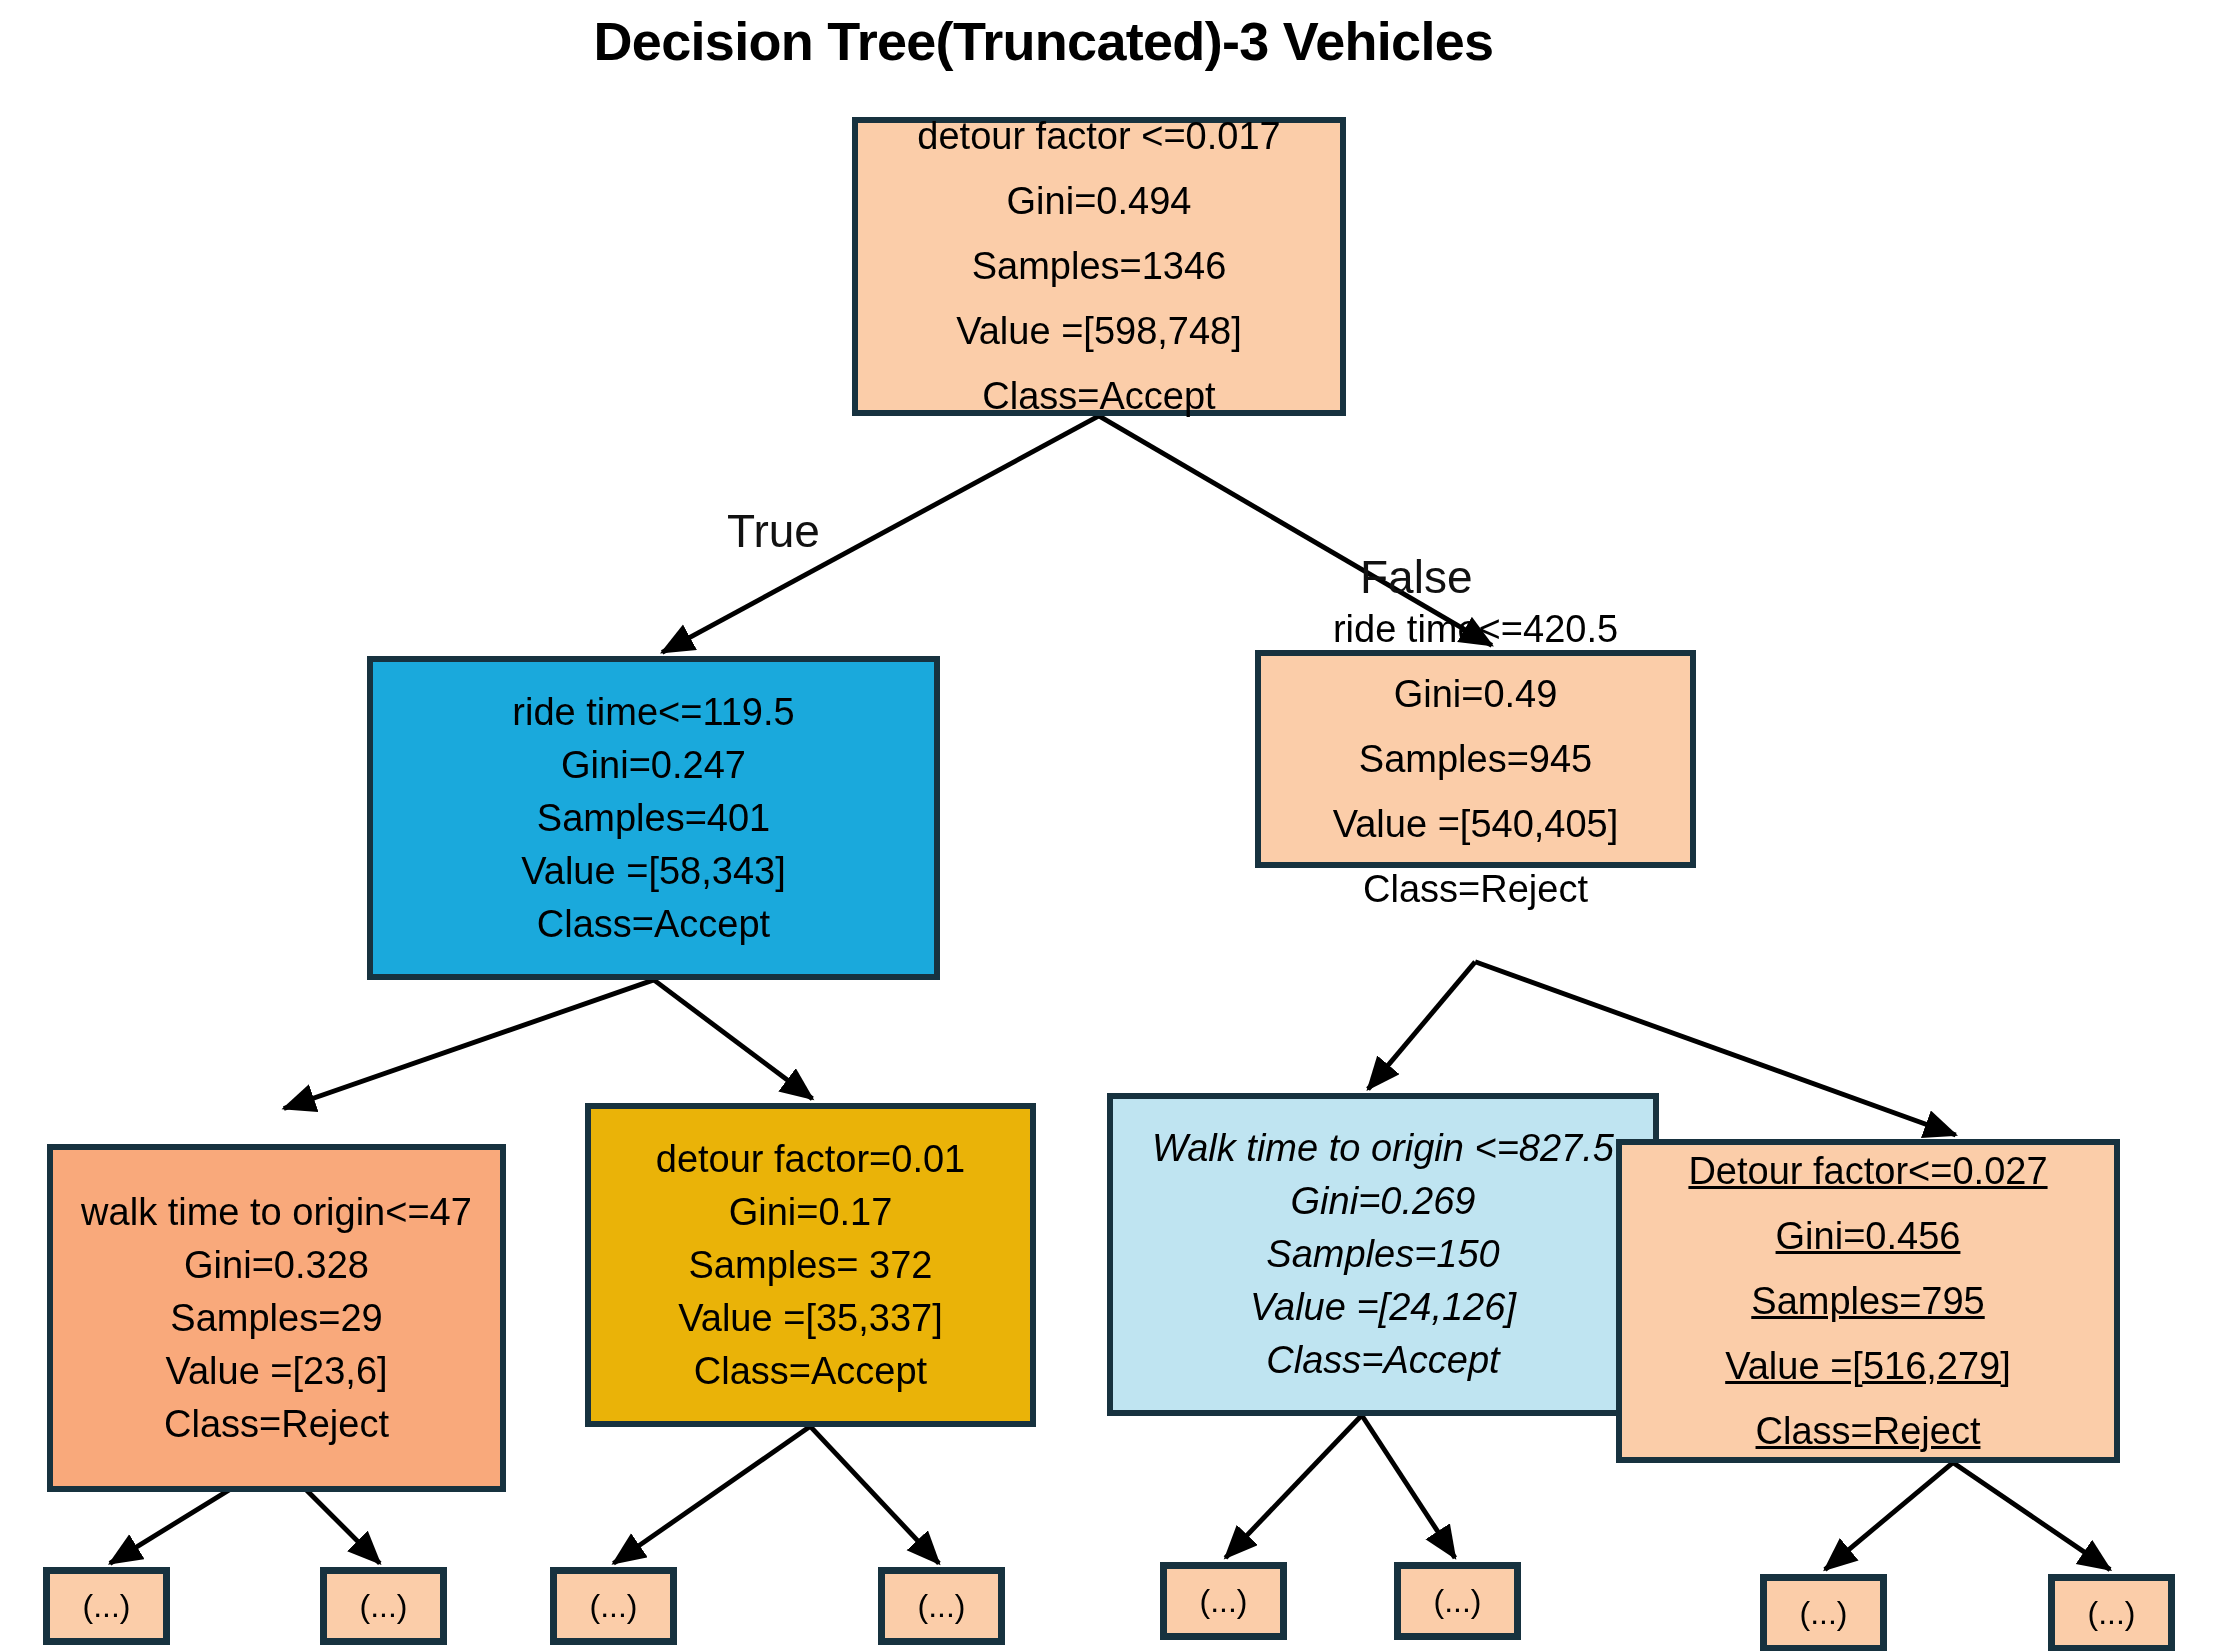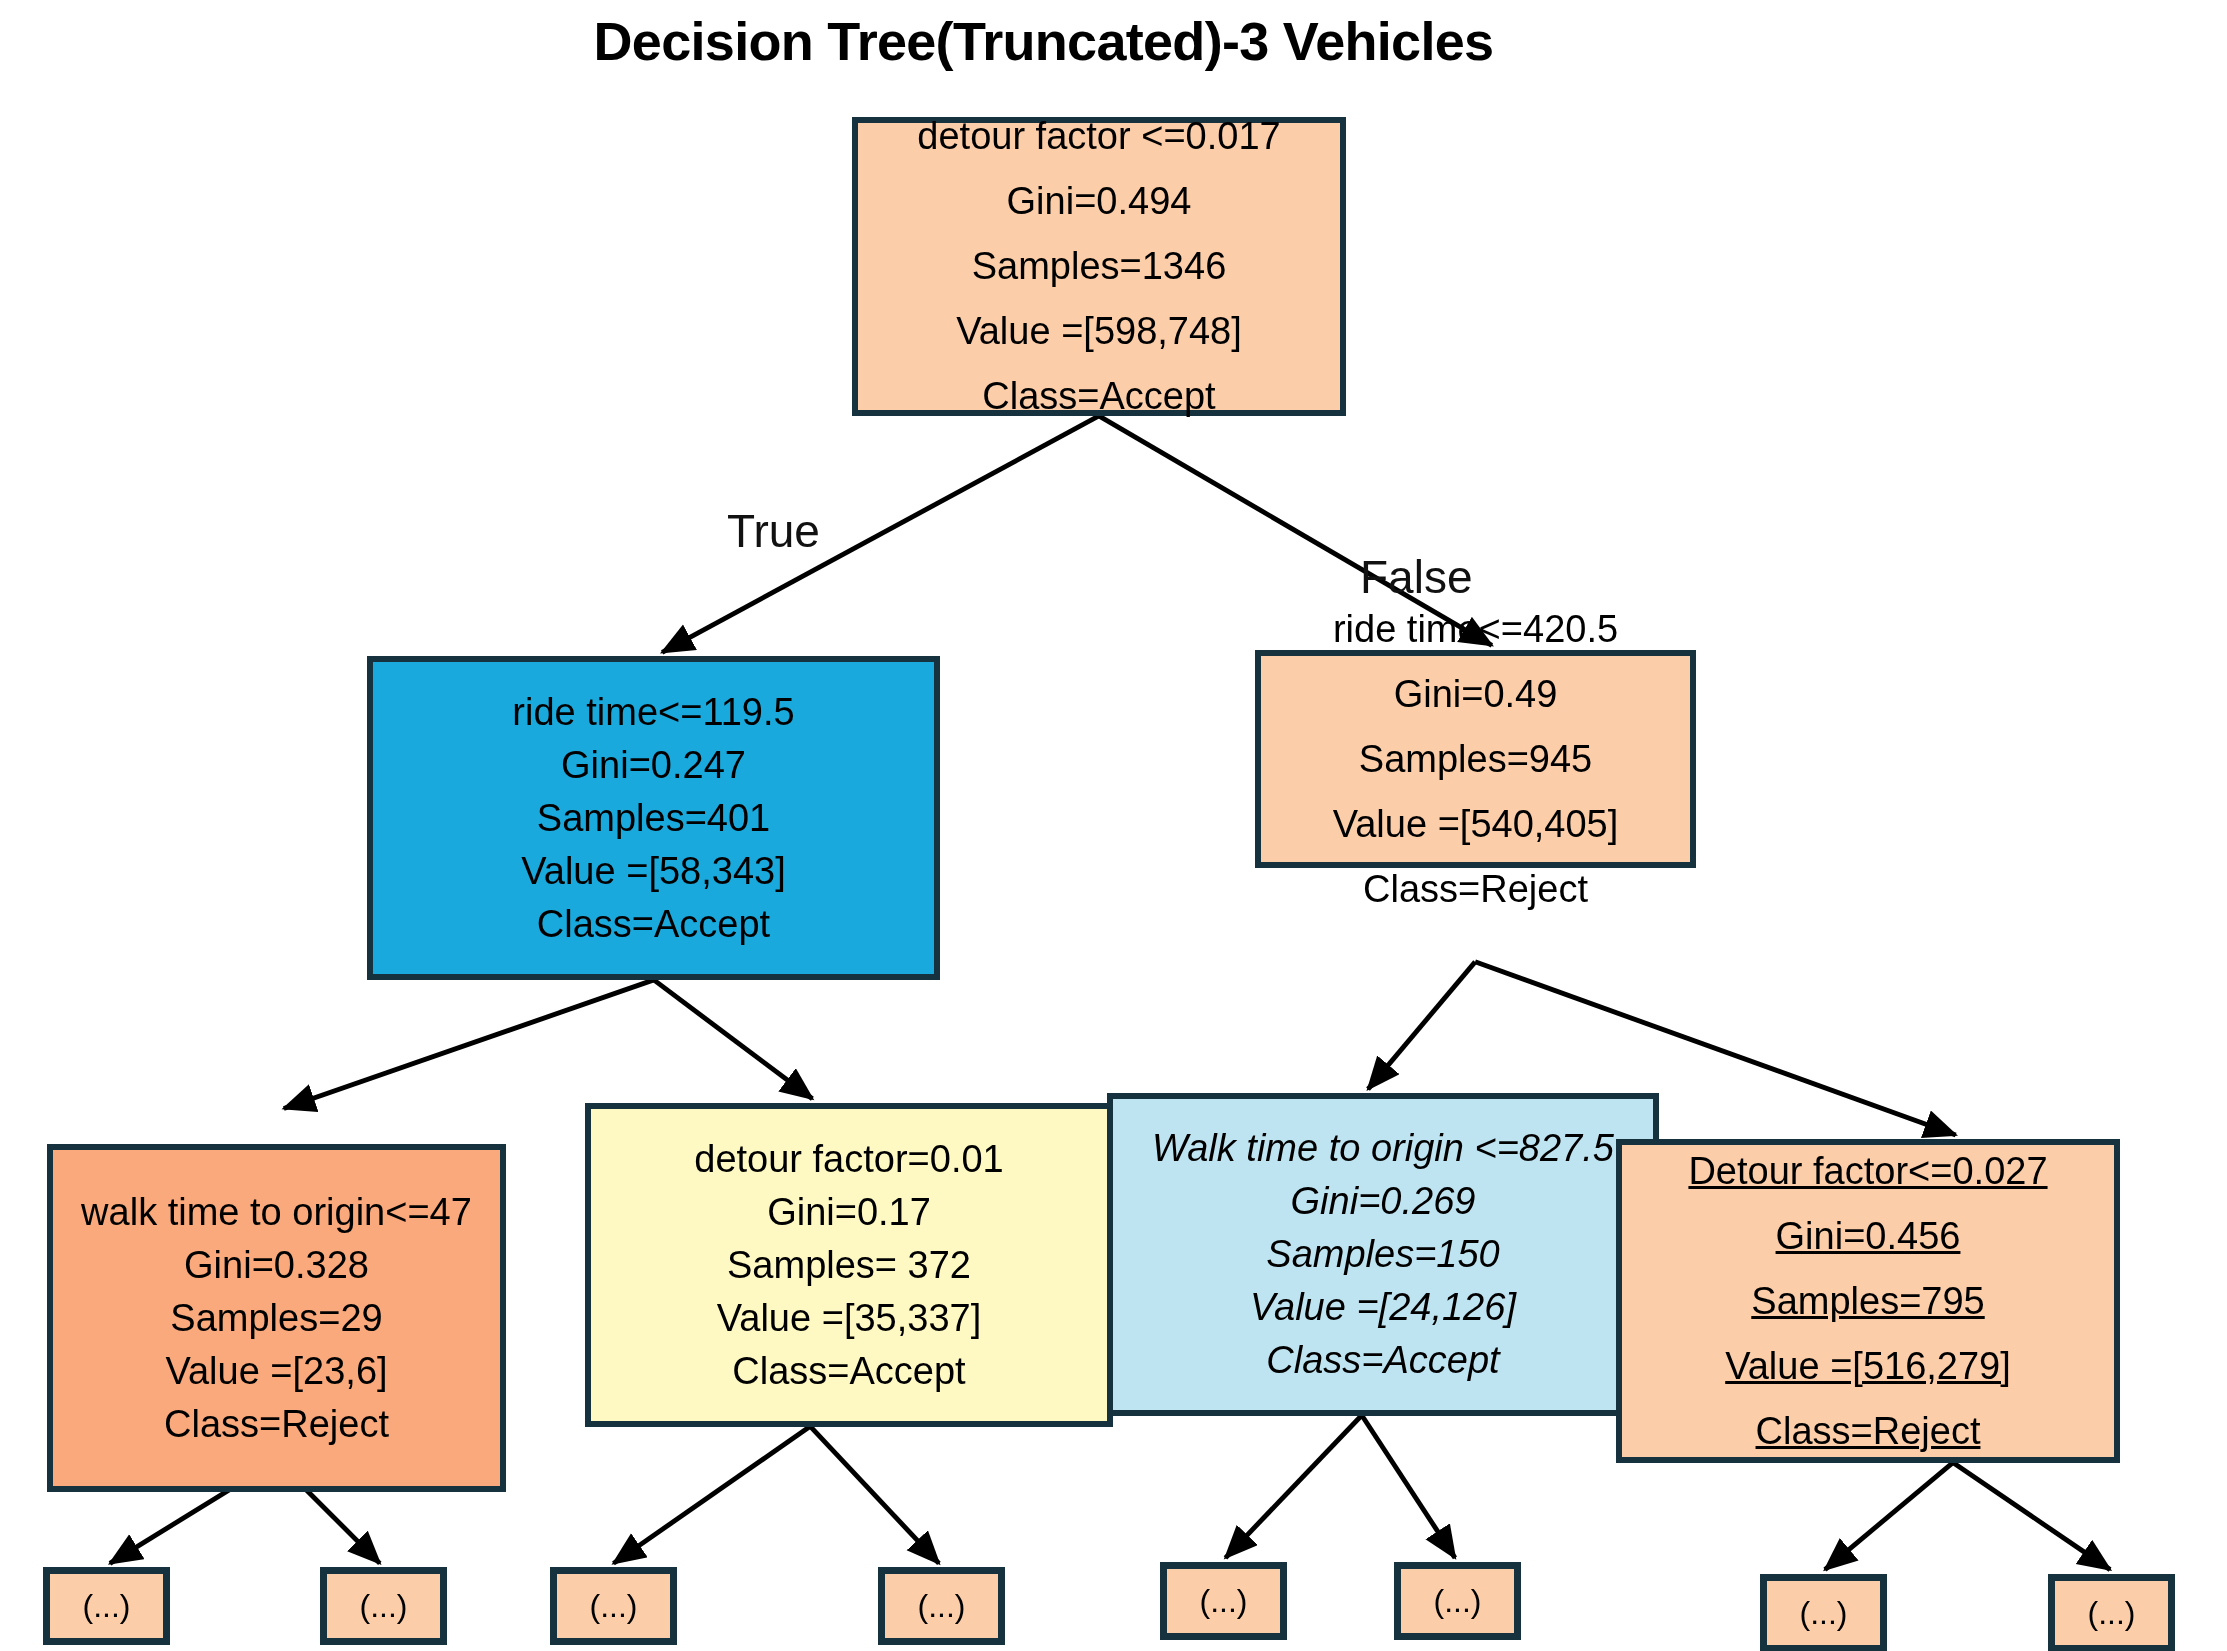--- a/index.html
+++ b/index.html
@@ -108,21 +108,21 @@
   </div>
 
   <div class="node orange" style="left: 47px; top: 1113px; width: 459px; height: 348px; background-color: rgb(249, 169, 123); border-color: rgb(23, 50, 63);">
     <div>walk time to origin&lt;=47</div>
     <div>Gini=0.328</div>
     <div>Samples=29</div>
     <div>Value =[23,6]</div>
     <div>Class=Reject</div>
   </div>
 
-  <div class="node blue" style="left: 585px; top: 1103px; width: 528px; height: 324px; background-color: #fef9c3; border-color: rgb(23, 50, 63);">
+  <div class="node blue" style="left: 585px; top: 1103px; width: 451px; height: 324px; background-color: #eab308; border-color: rgb(23, 50, 63);">
     <div>detour factor=0.01</div>
     <div>Gini=0.17</div>
     <div>Samples= 372</div>
     <div>Value =[35,337]</div>
     <div>Class=Accept</div>
   </div>
 
   <div class="node lightblue" style="left: 1107px; top: 1093px; width: 552px; height: 323px; background-color: rgb(191, 228, 241); border-color: rgb(23, 50, 63); font-style: italic;">
     <div>Walk time to origin &lt;=827.5</div>
     <div>Gini=0.269</div>

